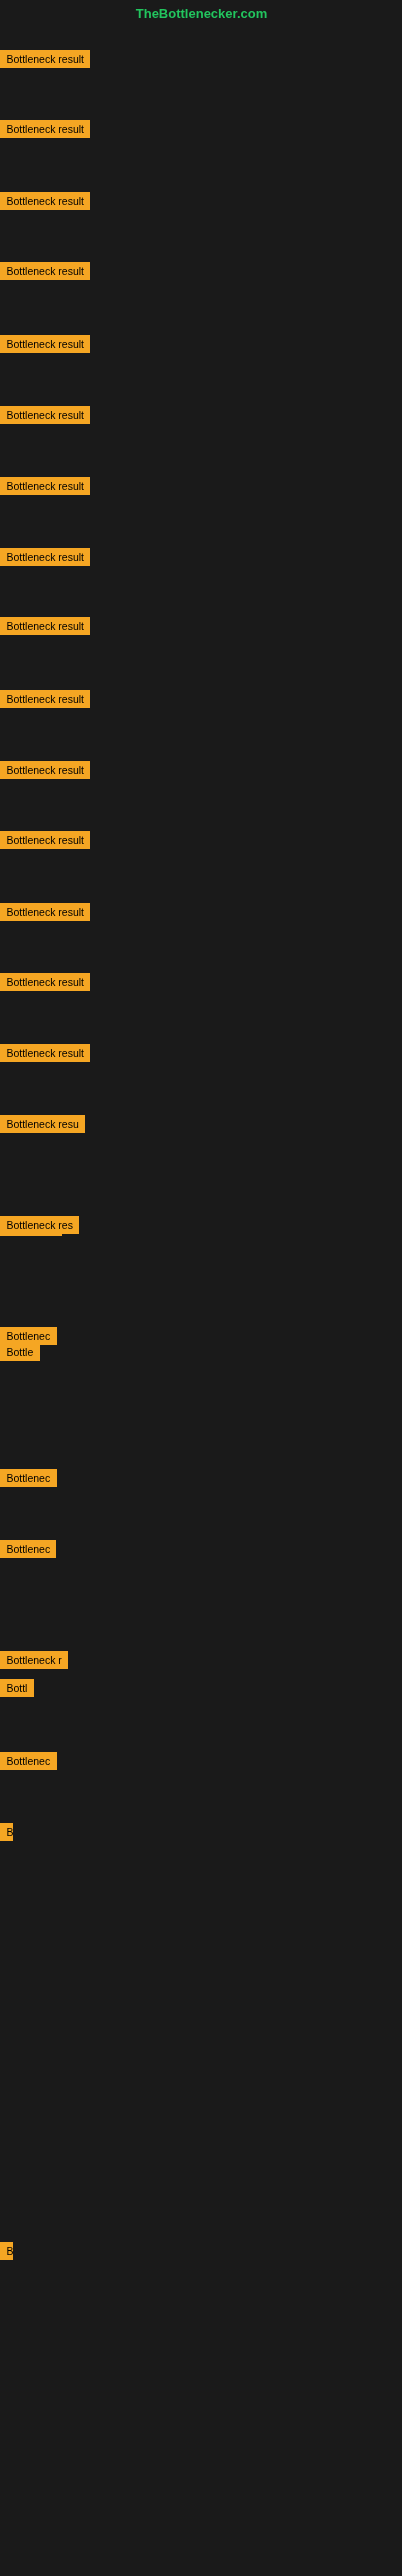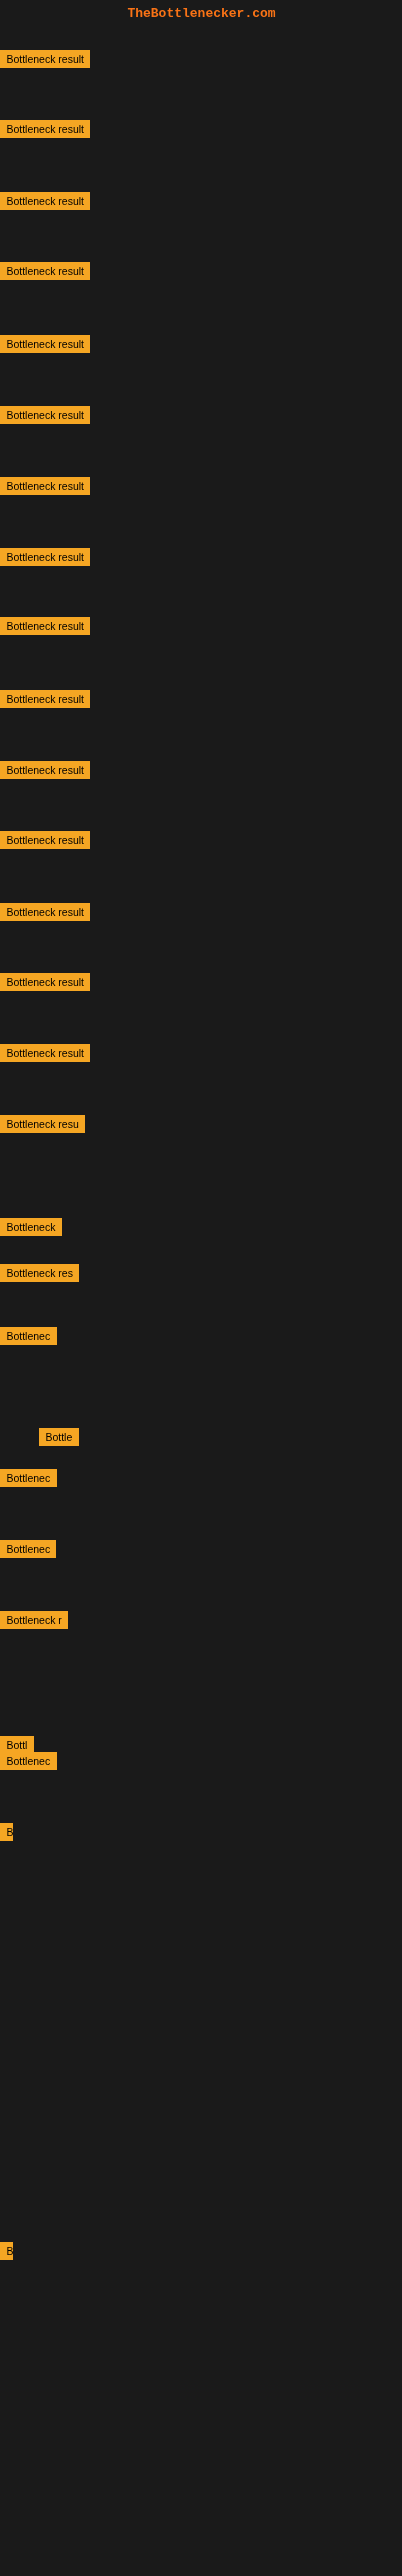--- a/index.html
+++ b/index.html
@@ -11,26 +11,25 @@
     body {
       width: 403px;
       min-height: 2576px;
       background-color: #1a1a1a;
       font-family: Arial, sans-serif;
       position: relative;
     }
 
     .site-title {
       text-align: center;
-      color: #f97316;
+      color: #22c55e;
       font-size: 13px;
       font-weight: bold;
       padding: 6.4px 0;
       background-color: #1a1a1a;
-      font-family: Liberation Mono, monospace;
     }
 
     .bottleneck-item {
       position: absolute;
       left: 0;
     }
 
     .bottleneck-badge {
       background-color: #f5a623;
       color: #000000;
@@ -58,24 +57,24 @@
     <div class="bottleneck-item" style="top: 520px;"><span class="bottleneck-badge" style="max-width: 145px;">Bottleneck result</span></div>
     <div class="bottleneck-item" style="top: 589px;"><span class="bottleneck-badge" style="max-width: 144px;">Bottleneck result</span></div>
     <div class="bottleneck-item" style="top: 662px;"><span class="bottleneck-badge" style="max-width: 142px;">Bottleneck result</span></div>
     <div class="bottleneck-item" style="top: 733px;"><span class="bottleneck-badge" style="max-width: 142px;">Bottleneck result</span></div>
     <div class="bottleneck-item" style="top: 803px;"><span class="bottleneck-badge" style="max-width: 140px;">Bottleneck result</span></div>
     <div class="bottleneck-item" style="top: 875px;"><span class="bottleneck-badge" style="max-width: 134px;">Bottleneck result</span></div>
     <div class="bottleneck-item" style="top: 945px;"><span class="bottleneck-badge" style="max-width: 133px;">Bottleneck result</span></div>
     <div class="bottleneck-item" style="top: 1016px;"><span class="bottleneck-badge" style="max-width: 130px;">Bottleneck result</span></div>
     <div class="bottleneck-item" style="top: 1087px;"><span class="bottleneck-badge" style="max-width: 117px; text-align: center;">Bottleneck resu</span></div>
     <div class="bottleneck-item" style="top: 1190px;"><span class="bottleneck-badge" style="max-width: 72px;">Bottleneck</span></div>
-    <div class="bottleneck-item" style="top: 1236px;"><span class="bottleneck-badge" style="max-width: 97px;">Bottleneck res</span></div>
+    <div class="bottleneck-item" style="top: 1188px;"><span class="bottleneck-badge" style="max-width: 97px;">Bottleneck res</span></div>
     <div class="bottleneck-item" style="top: 1299px;"><span class="bottleneck-badge" style="max-width: 66px;">Bottlenec</span></div>
-    <div class="bottleneck-item" style="top: 1400px; padding-left: 39px;"><span class="bottleneck-badge" style="max-width: 44px;">Bottle</span></div>
+    <div class="bottleneck-item" style="top: 1315px;"><span class="bottleneck-badge" style="max-width: 44px;">Bottle</span></div>
     <div class="bottleneck-item" style="top: 1441px;"><span class="bottleneck-badge" style="max-width: 66px;">Bottlenec</span></div>
     <div class="bottleneck-item" style="top: 1512px;"><span class="bottleneck-badge" style="max-width: 56px;">Bottlenec</span></div>
-    <div class="bottleneck-item" style="top: 1583px;"><span class="bottleneck-badge" style="max-width: 81px;">Bottleneck r</span></div>
-    <div class="bottleneck-item" style="top: 1708px;"><span class="bottleneck-badge" style="max-width: 39px;">Bottl</span></div>
+    <div class="bottleneck-item" style="top: 1583px;"><span class="bottleneck-badge" style="max-width: 81px; margin-top: 40px;">Bottleneck r</span></div>
+    <div class="bottleneck-item" style="top: 1651px;"><span class="bottleneck-badge" style="max-width: 39px;">Bottl</span></div>
     <div class="bottleneck-item" style="top: 1724px;"><span class="bottleneck-badge" style="max-width: 66px;">Bottlenec</span></div>
     <div class="bottleneck-item" style="top: 1795px;"><span class="bottleneck-badge" style="max-width: 13px;">B</span></div>
     <div class="bottleneck-item" style="top: 2214px;"><span class="bottleneck-badge" style="max-width: 13px;">B</span></div>
   </div>
 
 
 </body></html>

